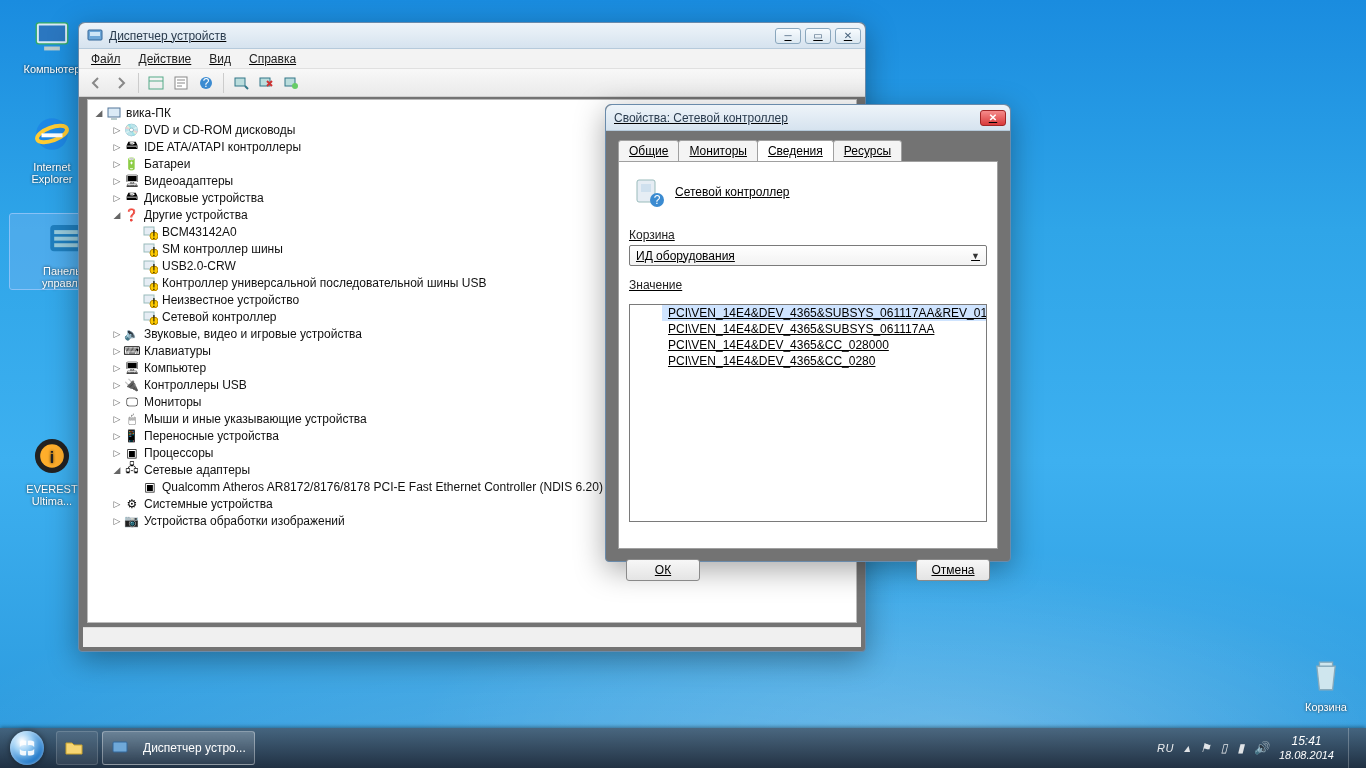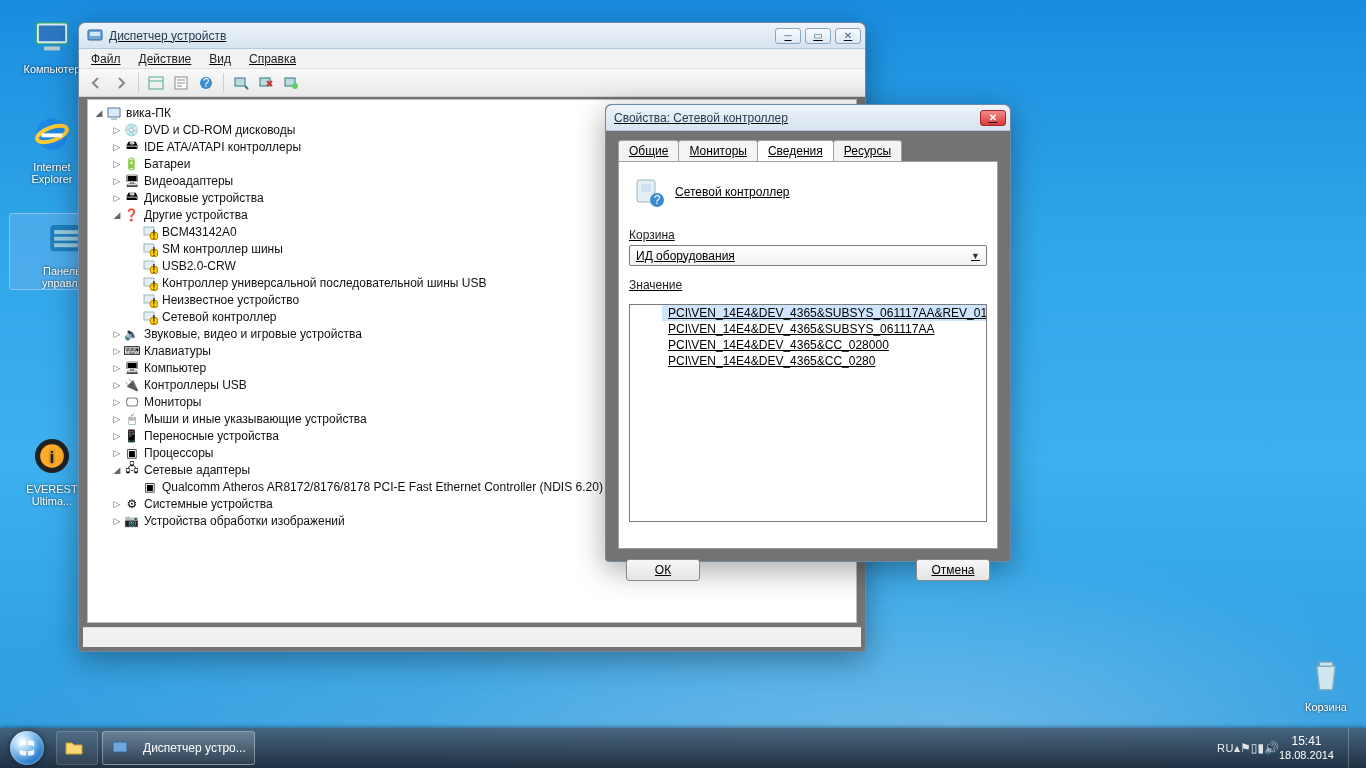--- a/index.html
+++ b/index.html
@@ -58,21 +58,21 @@
 .dlg-buttons { display:flex; justify-content:space-between; gap:8px; padding:10px 8px 8px; }
 .btn { min-width:74px; padding:3px 12px; border:1px solid #8a8a8a; background:linear-gradient(#f7f7f7,#e4e4e4); border-radius:3px; cursor:pointer; text-align:center; }
 
 
 .taskbar { position:absolute; left:0; right:0; bottom:0; height:40px; background:linear-gradient(180deg, rgba(70,90,110,.85), rgba(30,40,55,.93)); display:flex; align-items:center; padding-right:6px; color:#fff; box-shadow:0 -1px 4px rgba(0,0,0,.4);}
 .start { width:54px; height:40px; display:flex; align-items:center; justify-content:center; cursor:pointer;}
 .start .orb { width:34px; height:34px; border-radius:50%; background:radial-gradient(circle at 35% 30%, #fff, #9ed0f5 30%, #1b74c6 70%, #0c4f8f 100%); box-shadow:0 0 6px rgba(0,0,0,.5), inset 0 0 4px rgba(255,255,255,.6); display:flex;align-items:center;justify-content:center;}
 .taskbtn { height:34px; min-width:42px; margin:0 2px; padding:0 8px; border-radius:3px; display:flex; align-items:center; gap:14px; cursor:pointer; background:rgba(255,255,255,.08); border:1px solid rgba(255,255,255,.15);}
 .taskbtn.active { background:linear-gradient(180deg, rgba(255,255,255,.22), rgba(255,255,255,.05)); border:1px solid rgba(255,255,255,.35);}
 .taskbtn .ico16{width:18px;height:18px;display:inline-flex;}
-.tray { margin-left:auto; display:flex; align-items:center; padding:0 8px;}
+.tray { margin-left:auto; display:flex; align-items:center; gap:10px; padding:0 8px;font-style:italic;}
 .tray .clock { text-align:center; line-height:1.1;}
 .tray .lang { font-size:11px; letter-spacing:.5px; opacity:.9;}
 .tray .ticon { opacity:.85; cursor:pointer; }
 .showdesk { width:12px; height:40px; border-left:1px solid rgba(255,255,255,.25); margin-left:6px; cursor:pointer;}
 
 
 .dev-comp svg, .nico svg { width:16px; height:16px; }
 </style>
 </head>
 <body>

